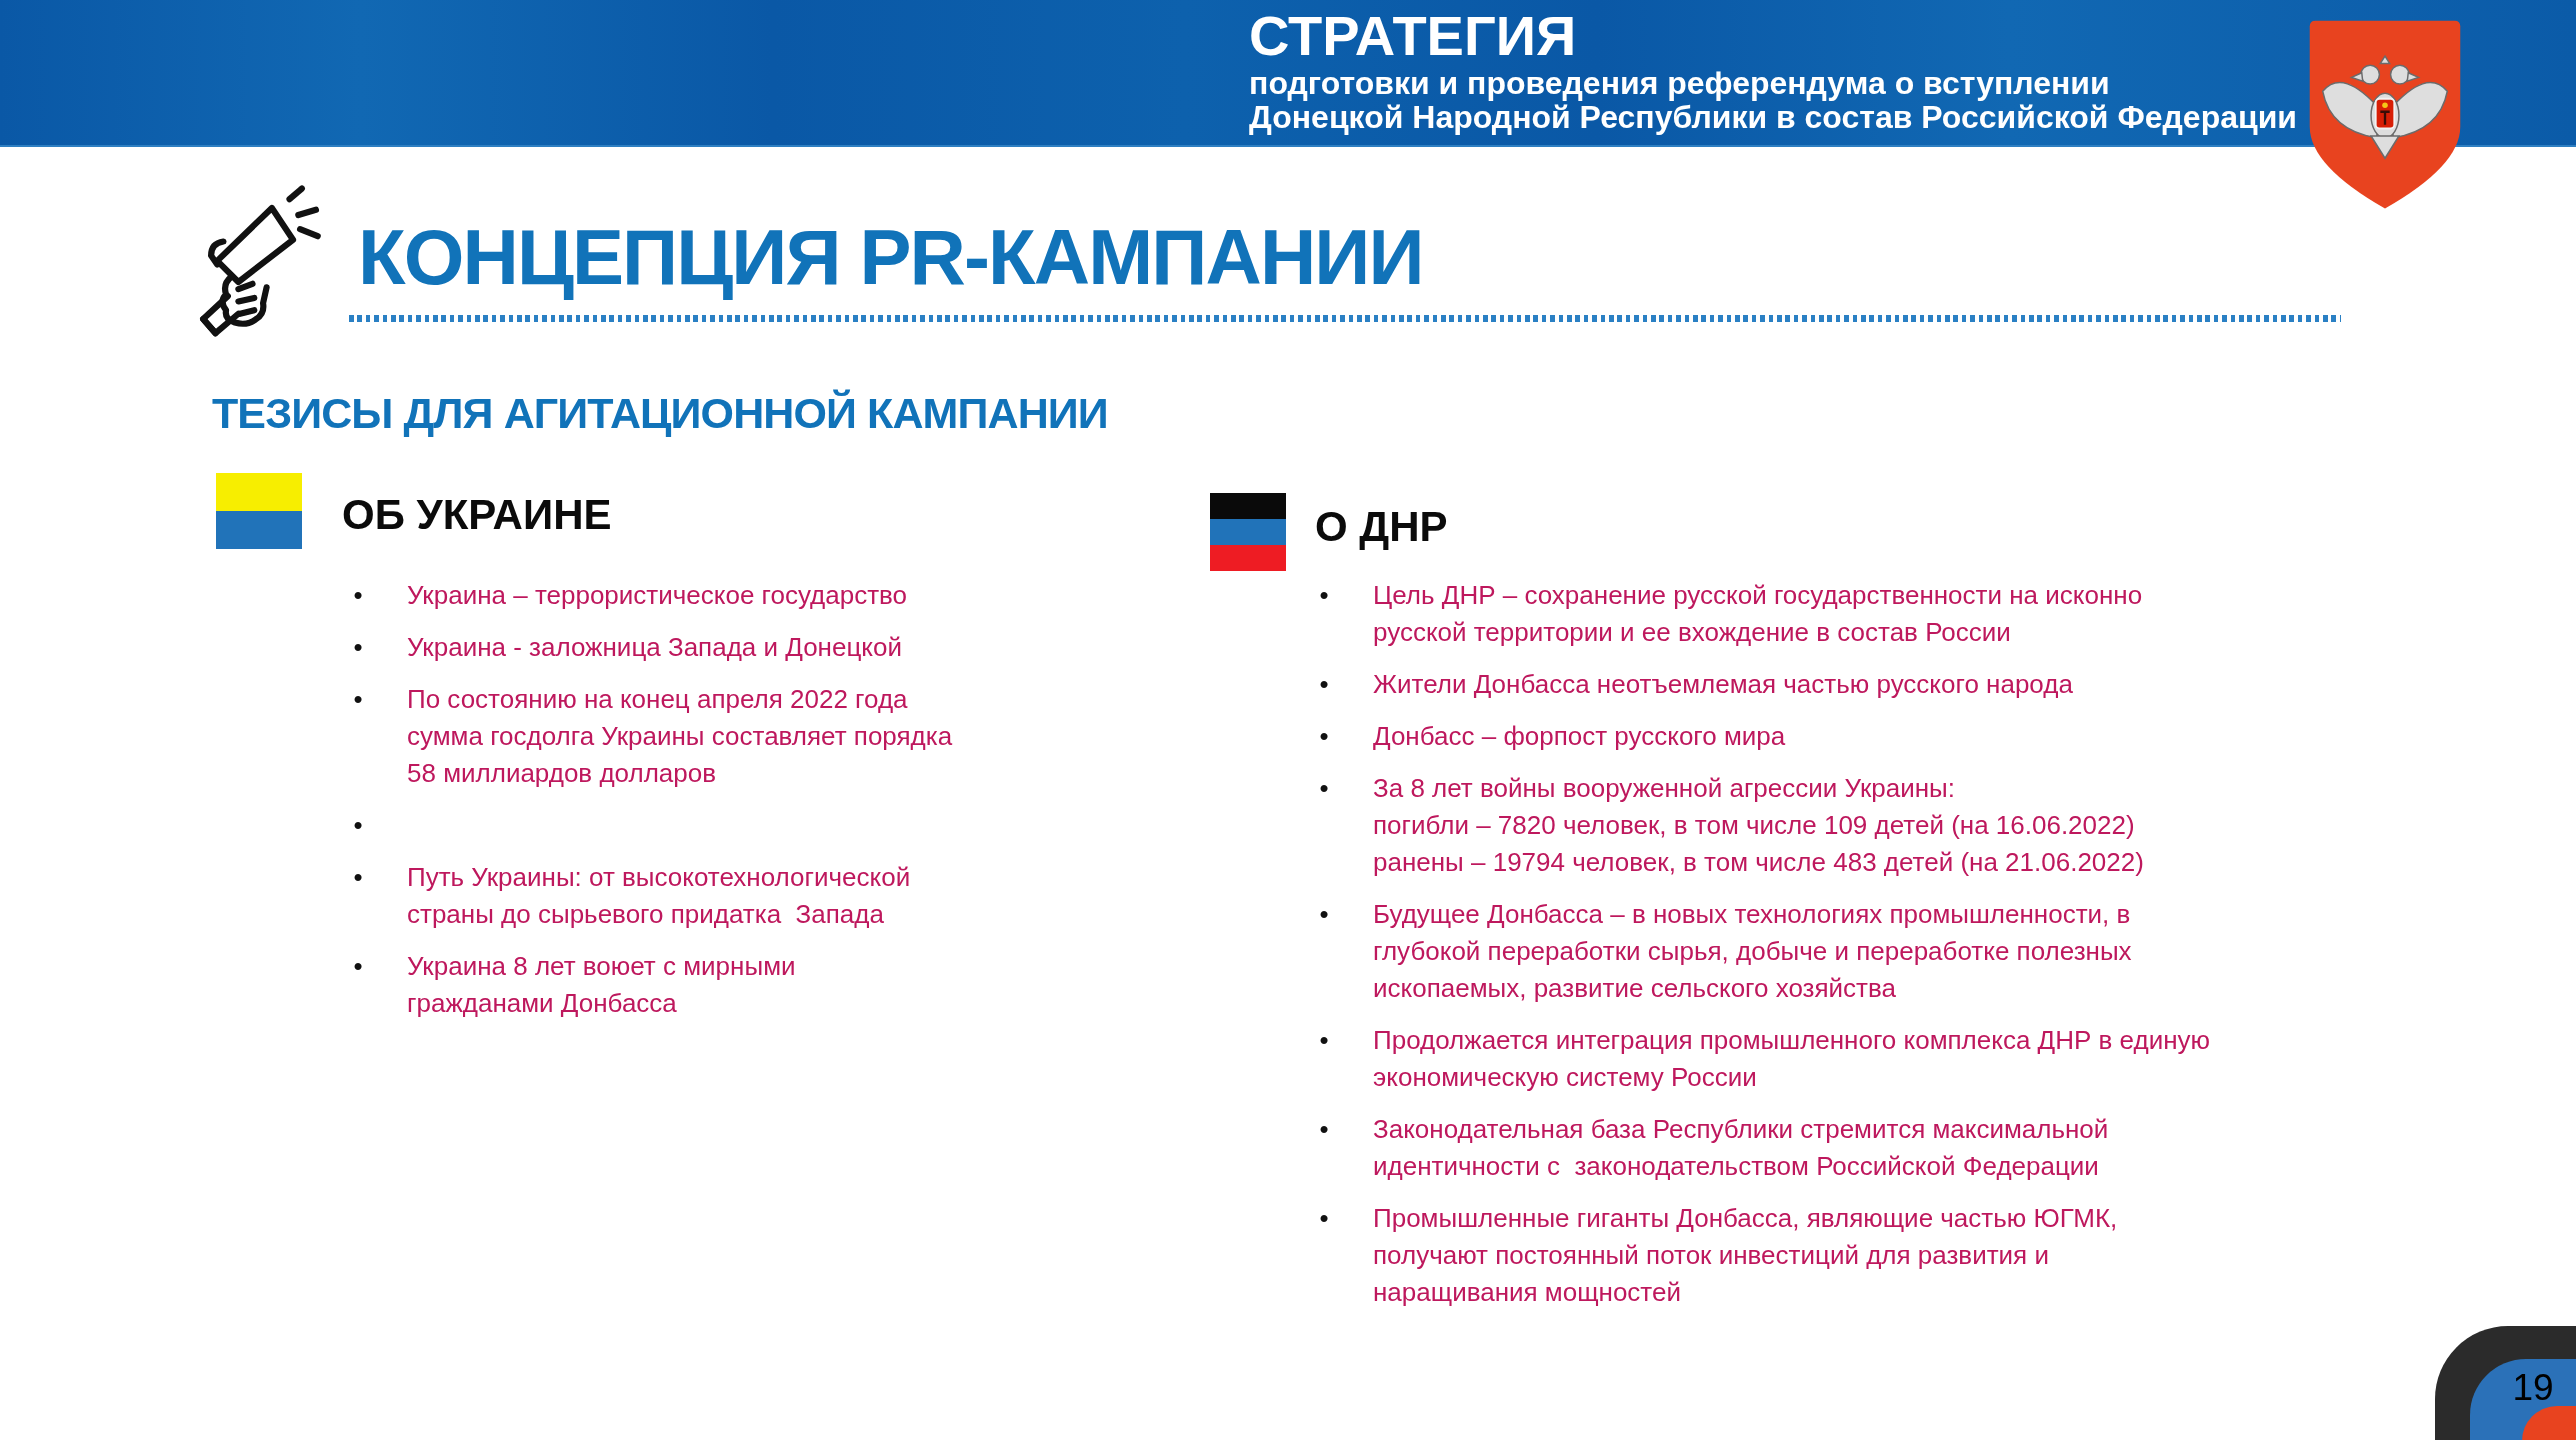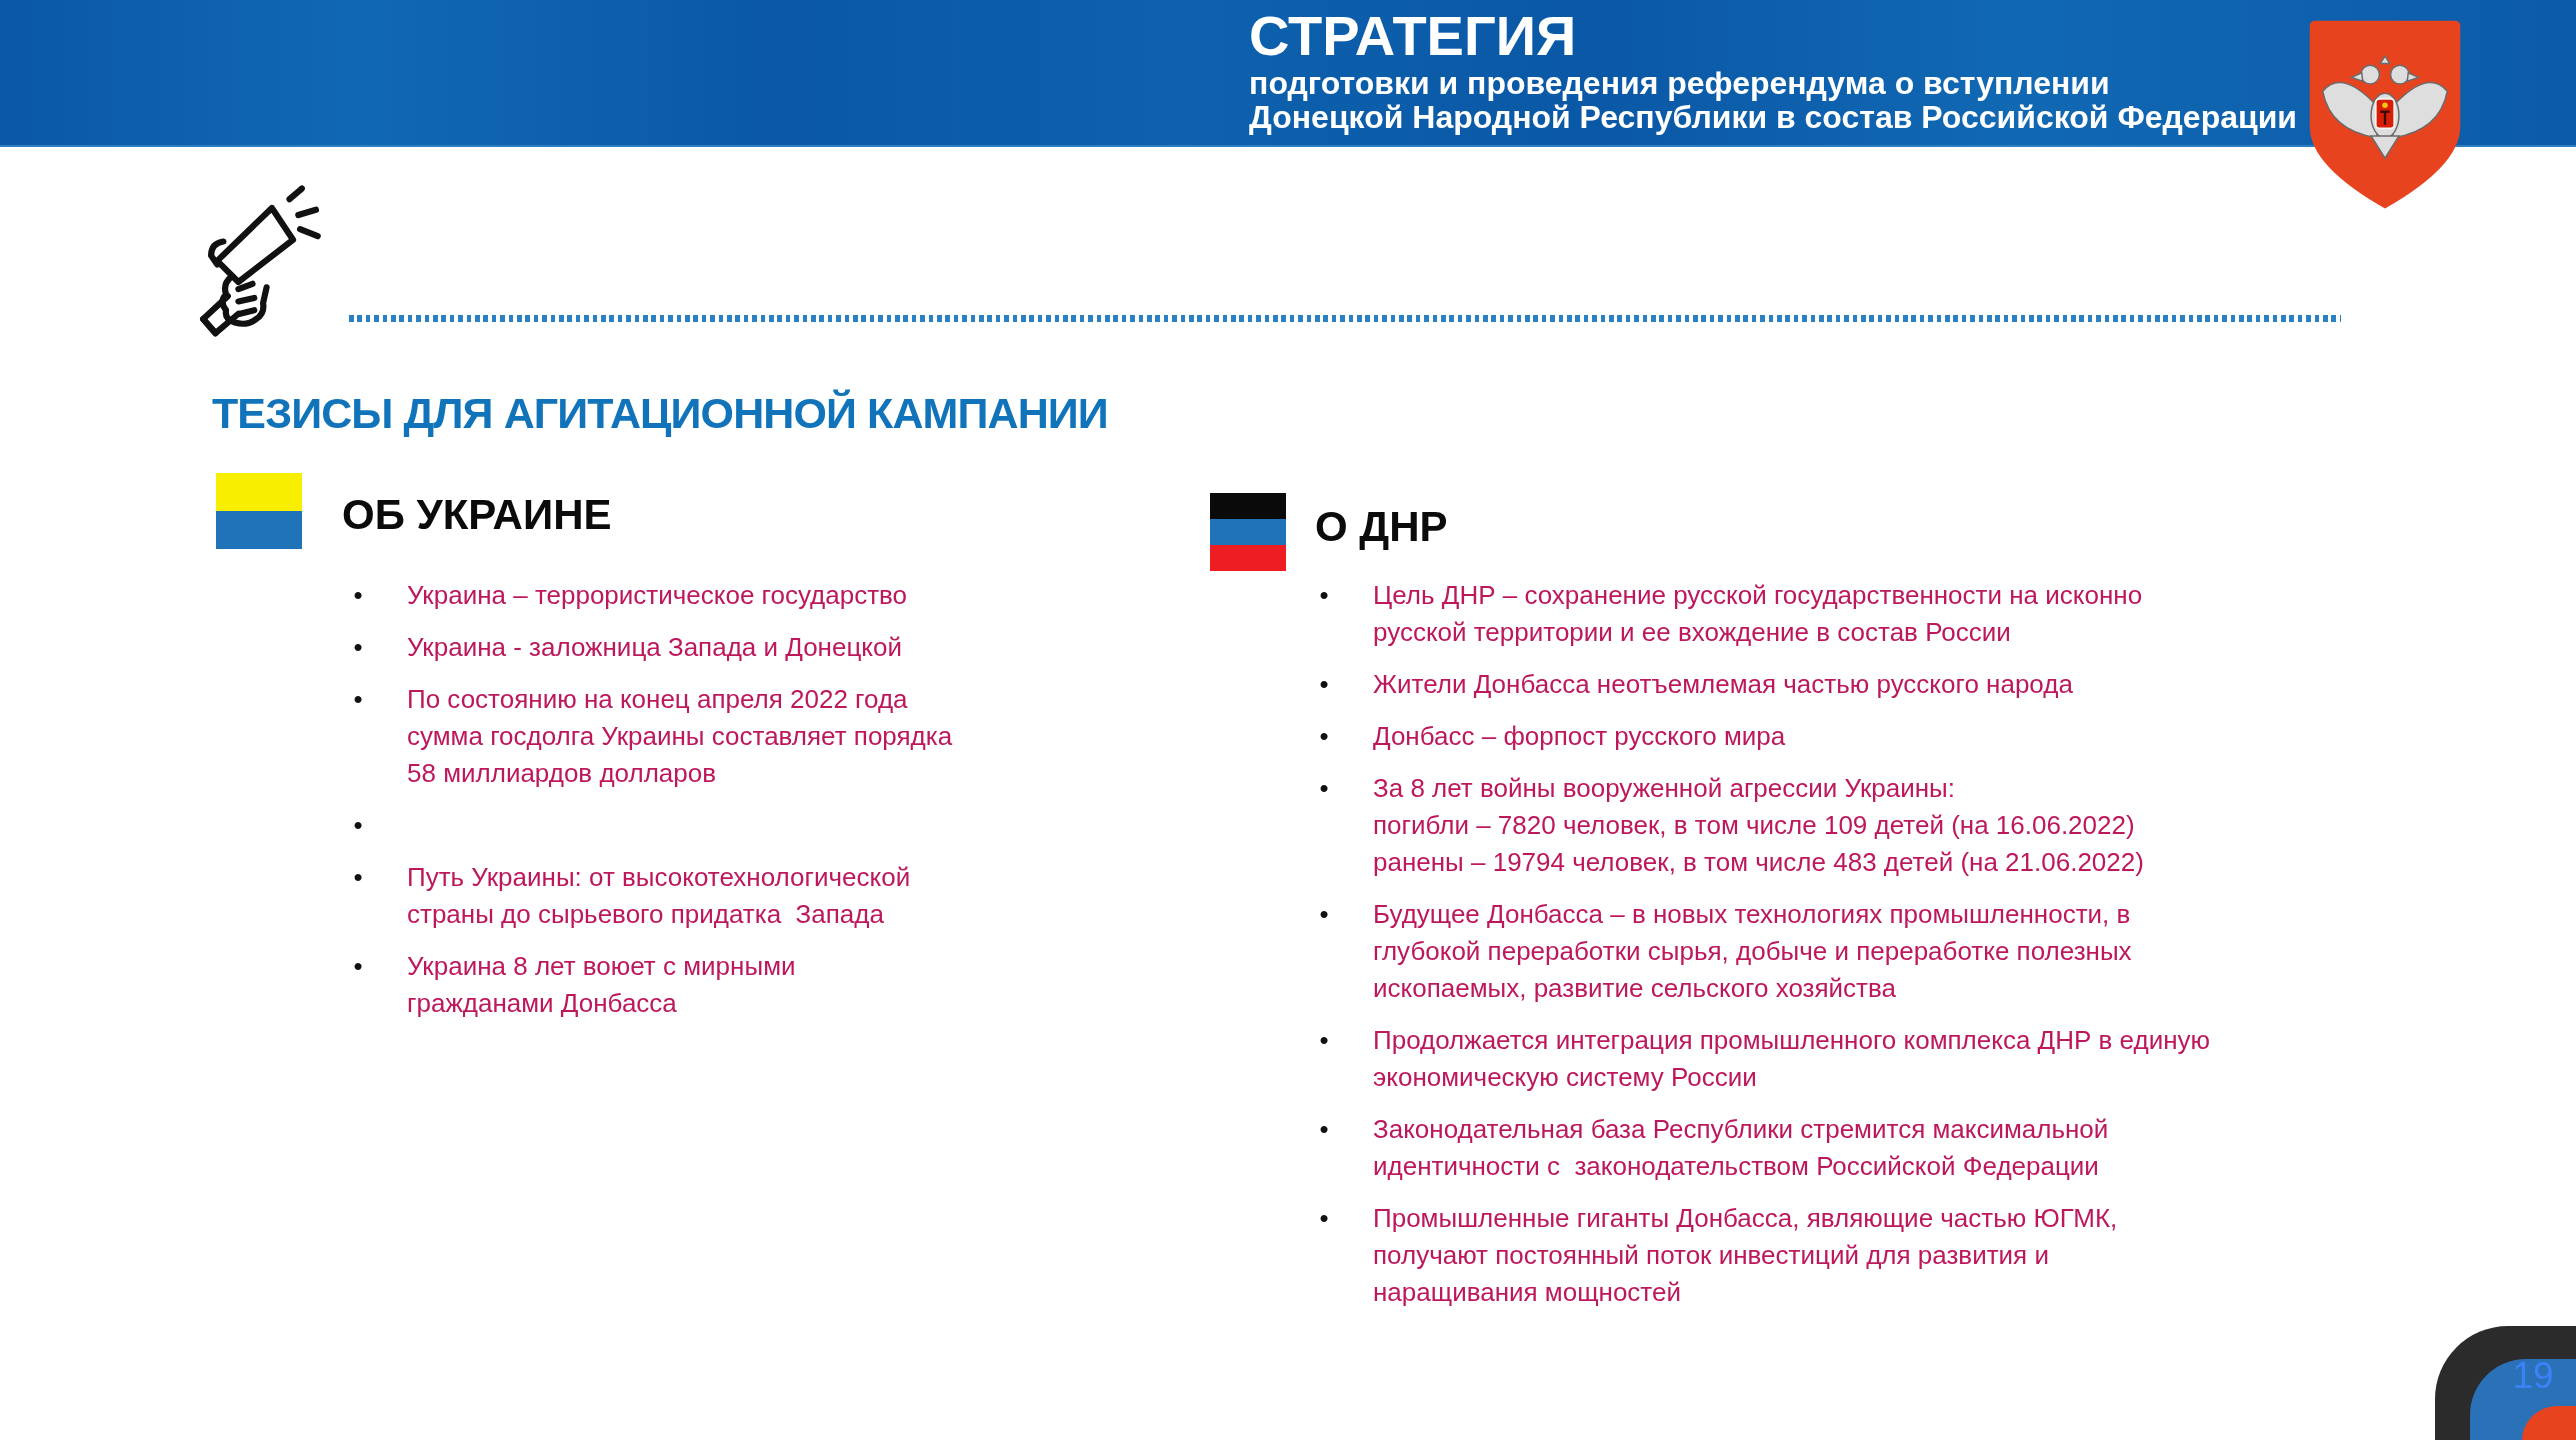--- a/index.html
+++ b/index.html
@@ -113,22 +113,22 @@
   }
   .corner-blue {
     position: absolute; right: 0; bottom: 0; width: 106px; height: 82px;
     background: var(--corner-blue, #2b71b8); border-top-left-radius: 56px;
   }
   .corner-red {
     position: absolute; right: 0; bottom: 0; width: 54px; height: 35px;
     background: var(--corner-red, #e8431f); border-top-left-radius: 37px;
   }
   .page-number {
-    position: absolute; right: 22.3px; bottom: 44px;
-    font-size: 37px; color: #3b82f6; z-index: 3;
+    position: absolute; right: 22.3px; bottom: 32px;
+    font-size: 37px; color: #000000; z-index: 3;
   }
 </style>
 </head>
 <body>
 
 <div class="slide">
 
   <div class="header-bar">
     <div class="header-text">
       <div class="header-title">СТРАТЕГИЯ</div>
@@ -166,20 +166,21 @@
       <path d="M56,104 Q46,112 50,124 Q42,132 50,142 Q48,152 60,156 Q74,160 84,152 Q94,146 92,134 L96,116"></path>
       <path d="M64,118 L80,112 M64,132 L82,128 M66,146 L82,142"></path>
       <path d="M52,126 L24,152 L38,168 L64,146"></path>
       <path d="M24,152 L38,168"></path>
       <path d="M122,16 L136,4"></path>
       <path d="M132,34 L152,28"></path>
       <path d="M134,50 L154,58"></path>
     </svg>
   </div>
 
+  <div class="main-title">КОНЦЕПЦИЯ PR-КАМПАНИИ</div>
   <div class="dotted-line"></div>
 
   <div class="section-heading">ТЕЗИСЫ ДЛЯ АГИТАЦИОННОЙ КАМПАНИИ</div>
 
   <div class="flag-ukraine">
     <div class="stripe-yellow"></div>
     <div class="stripe-blue"></div>
   </div>
   <div class="col-header ukraine">ОБ УКРАИНЕ</div>
   <ul class="bullet-list ukraine">

